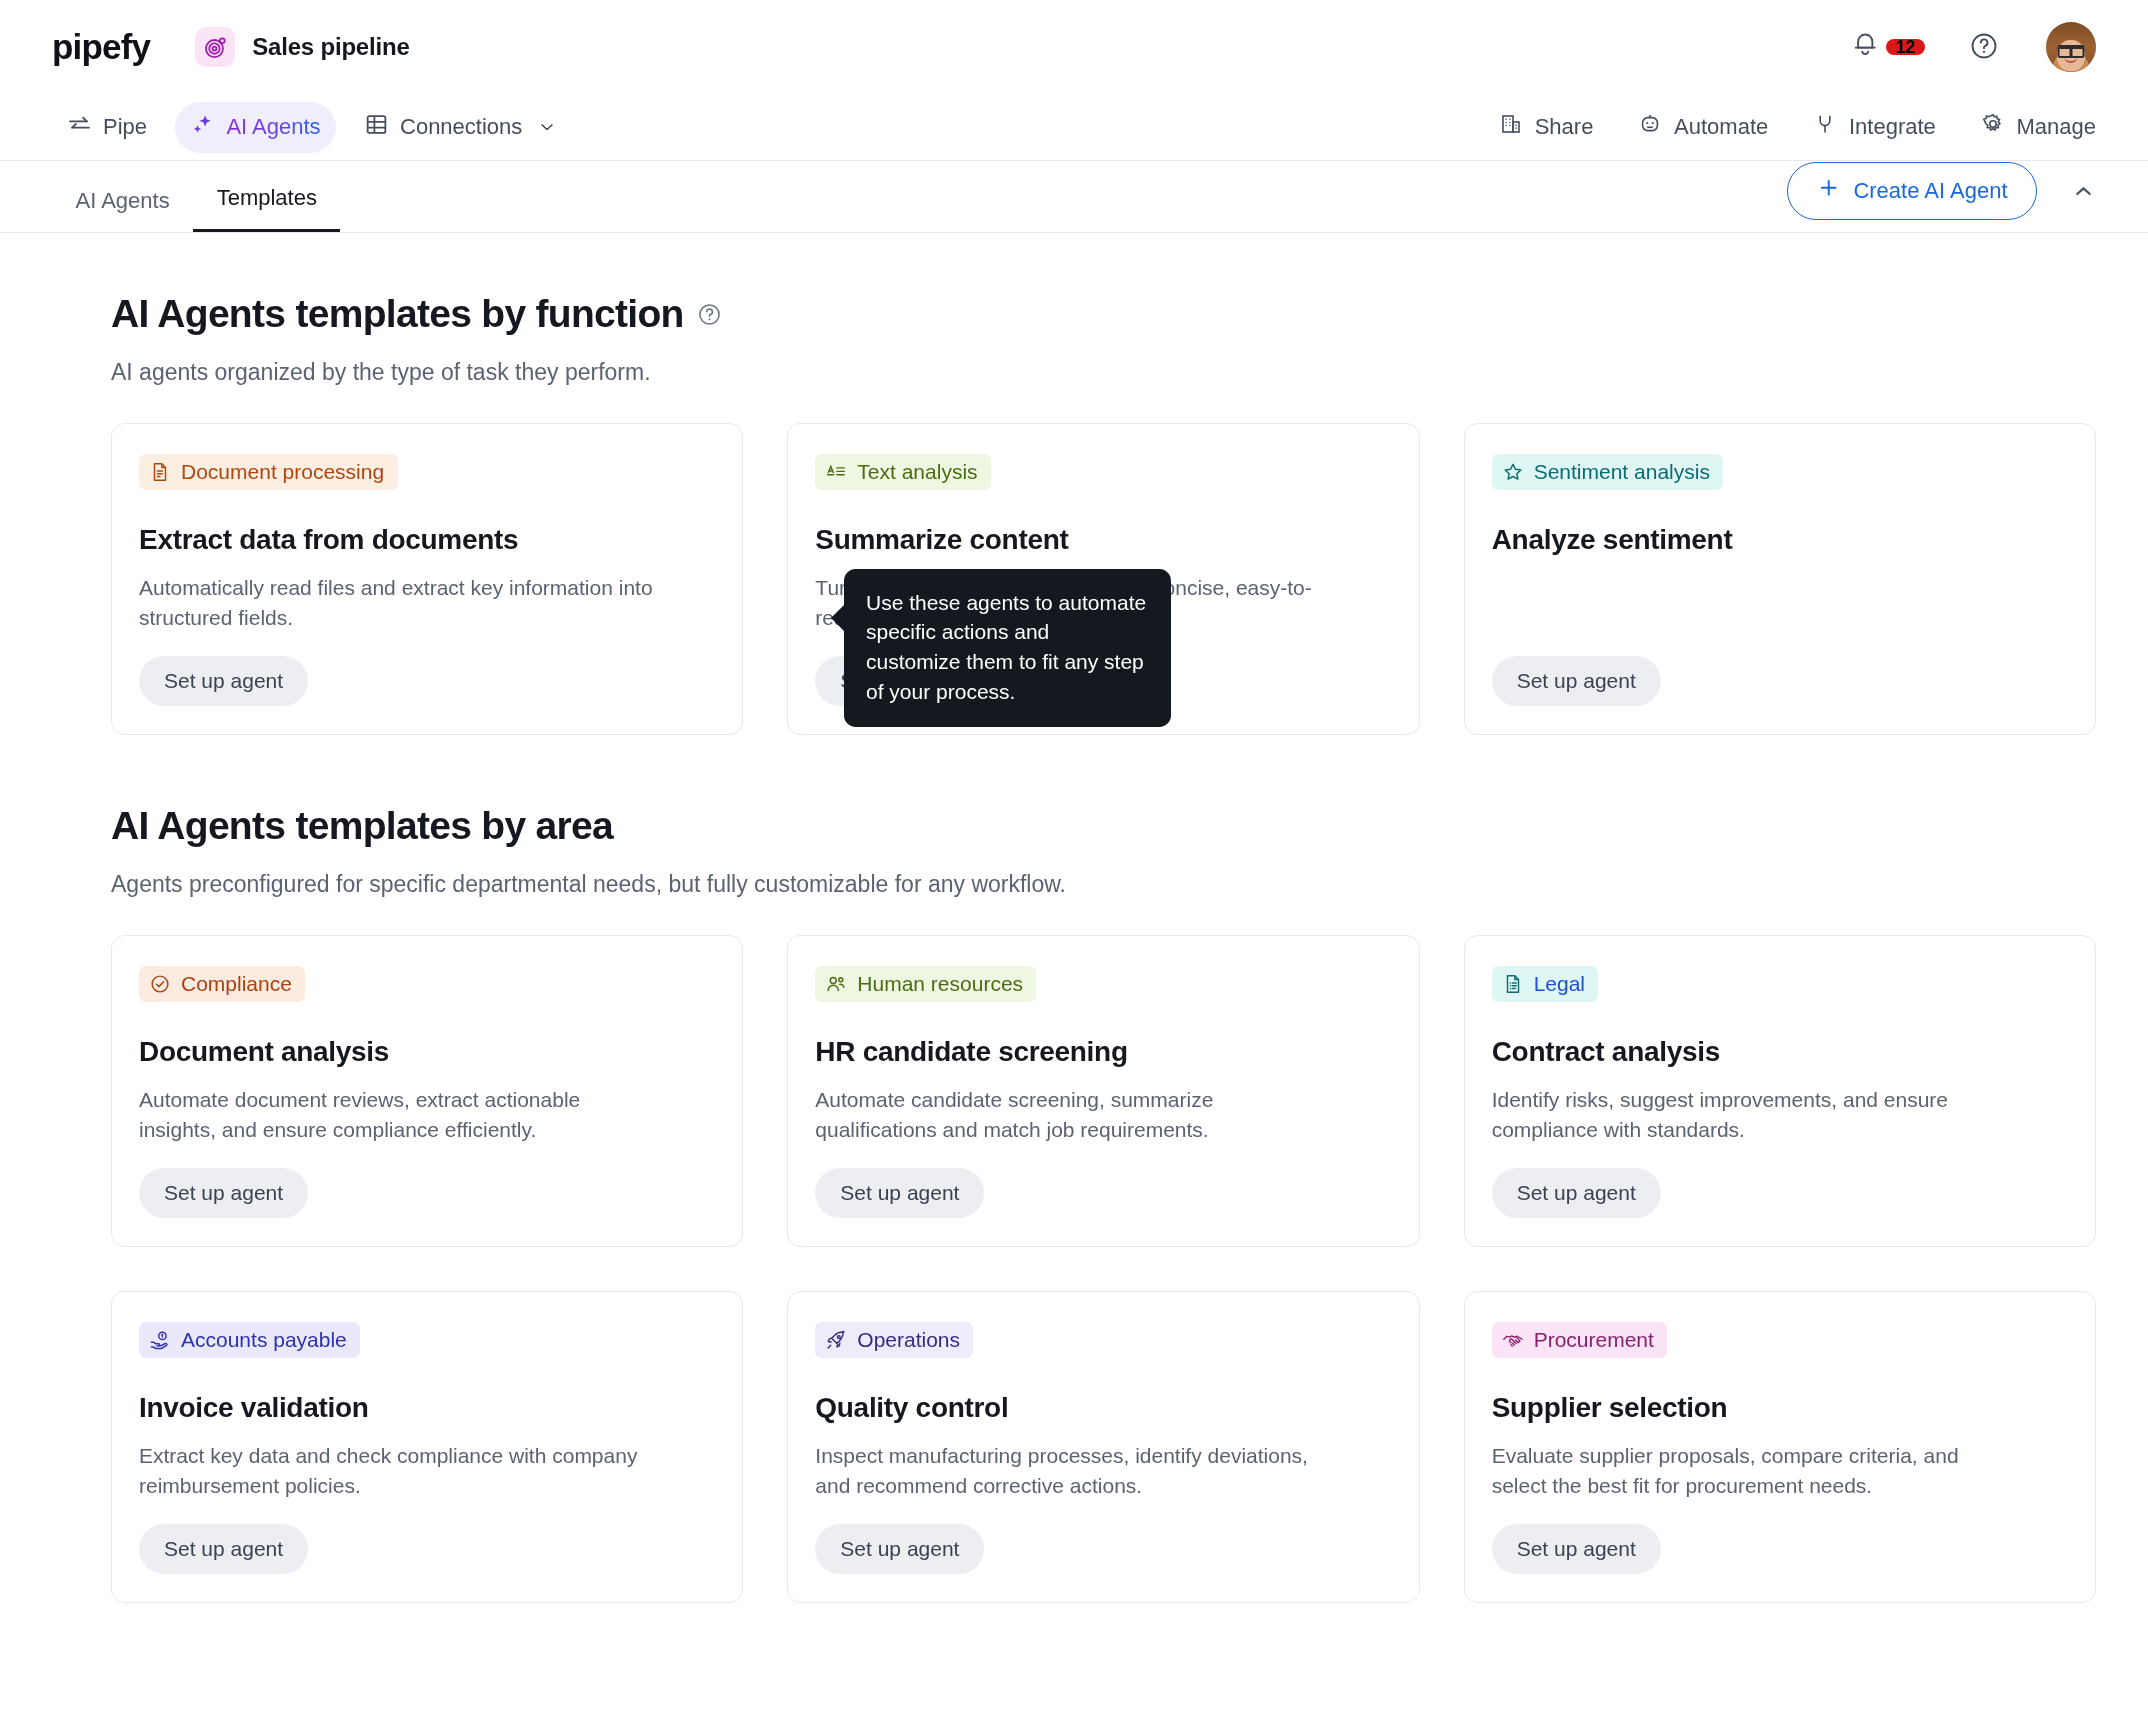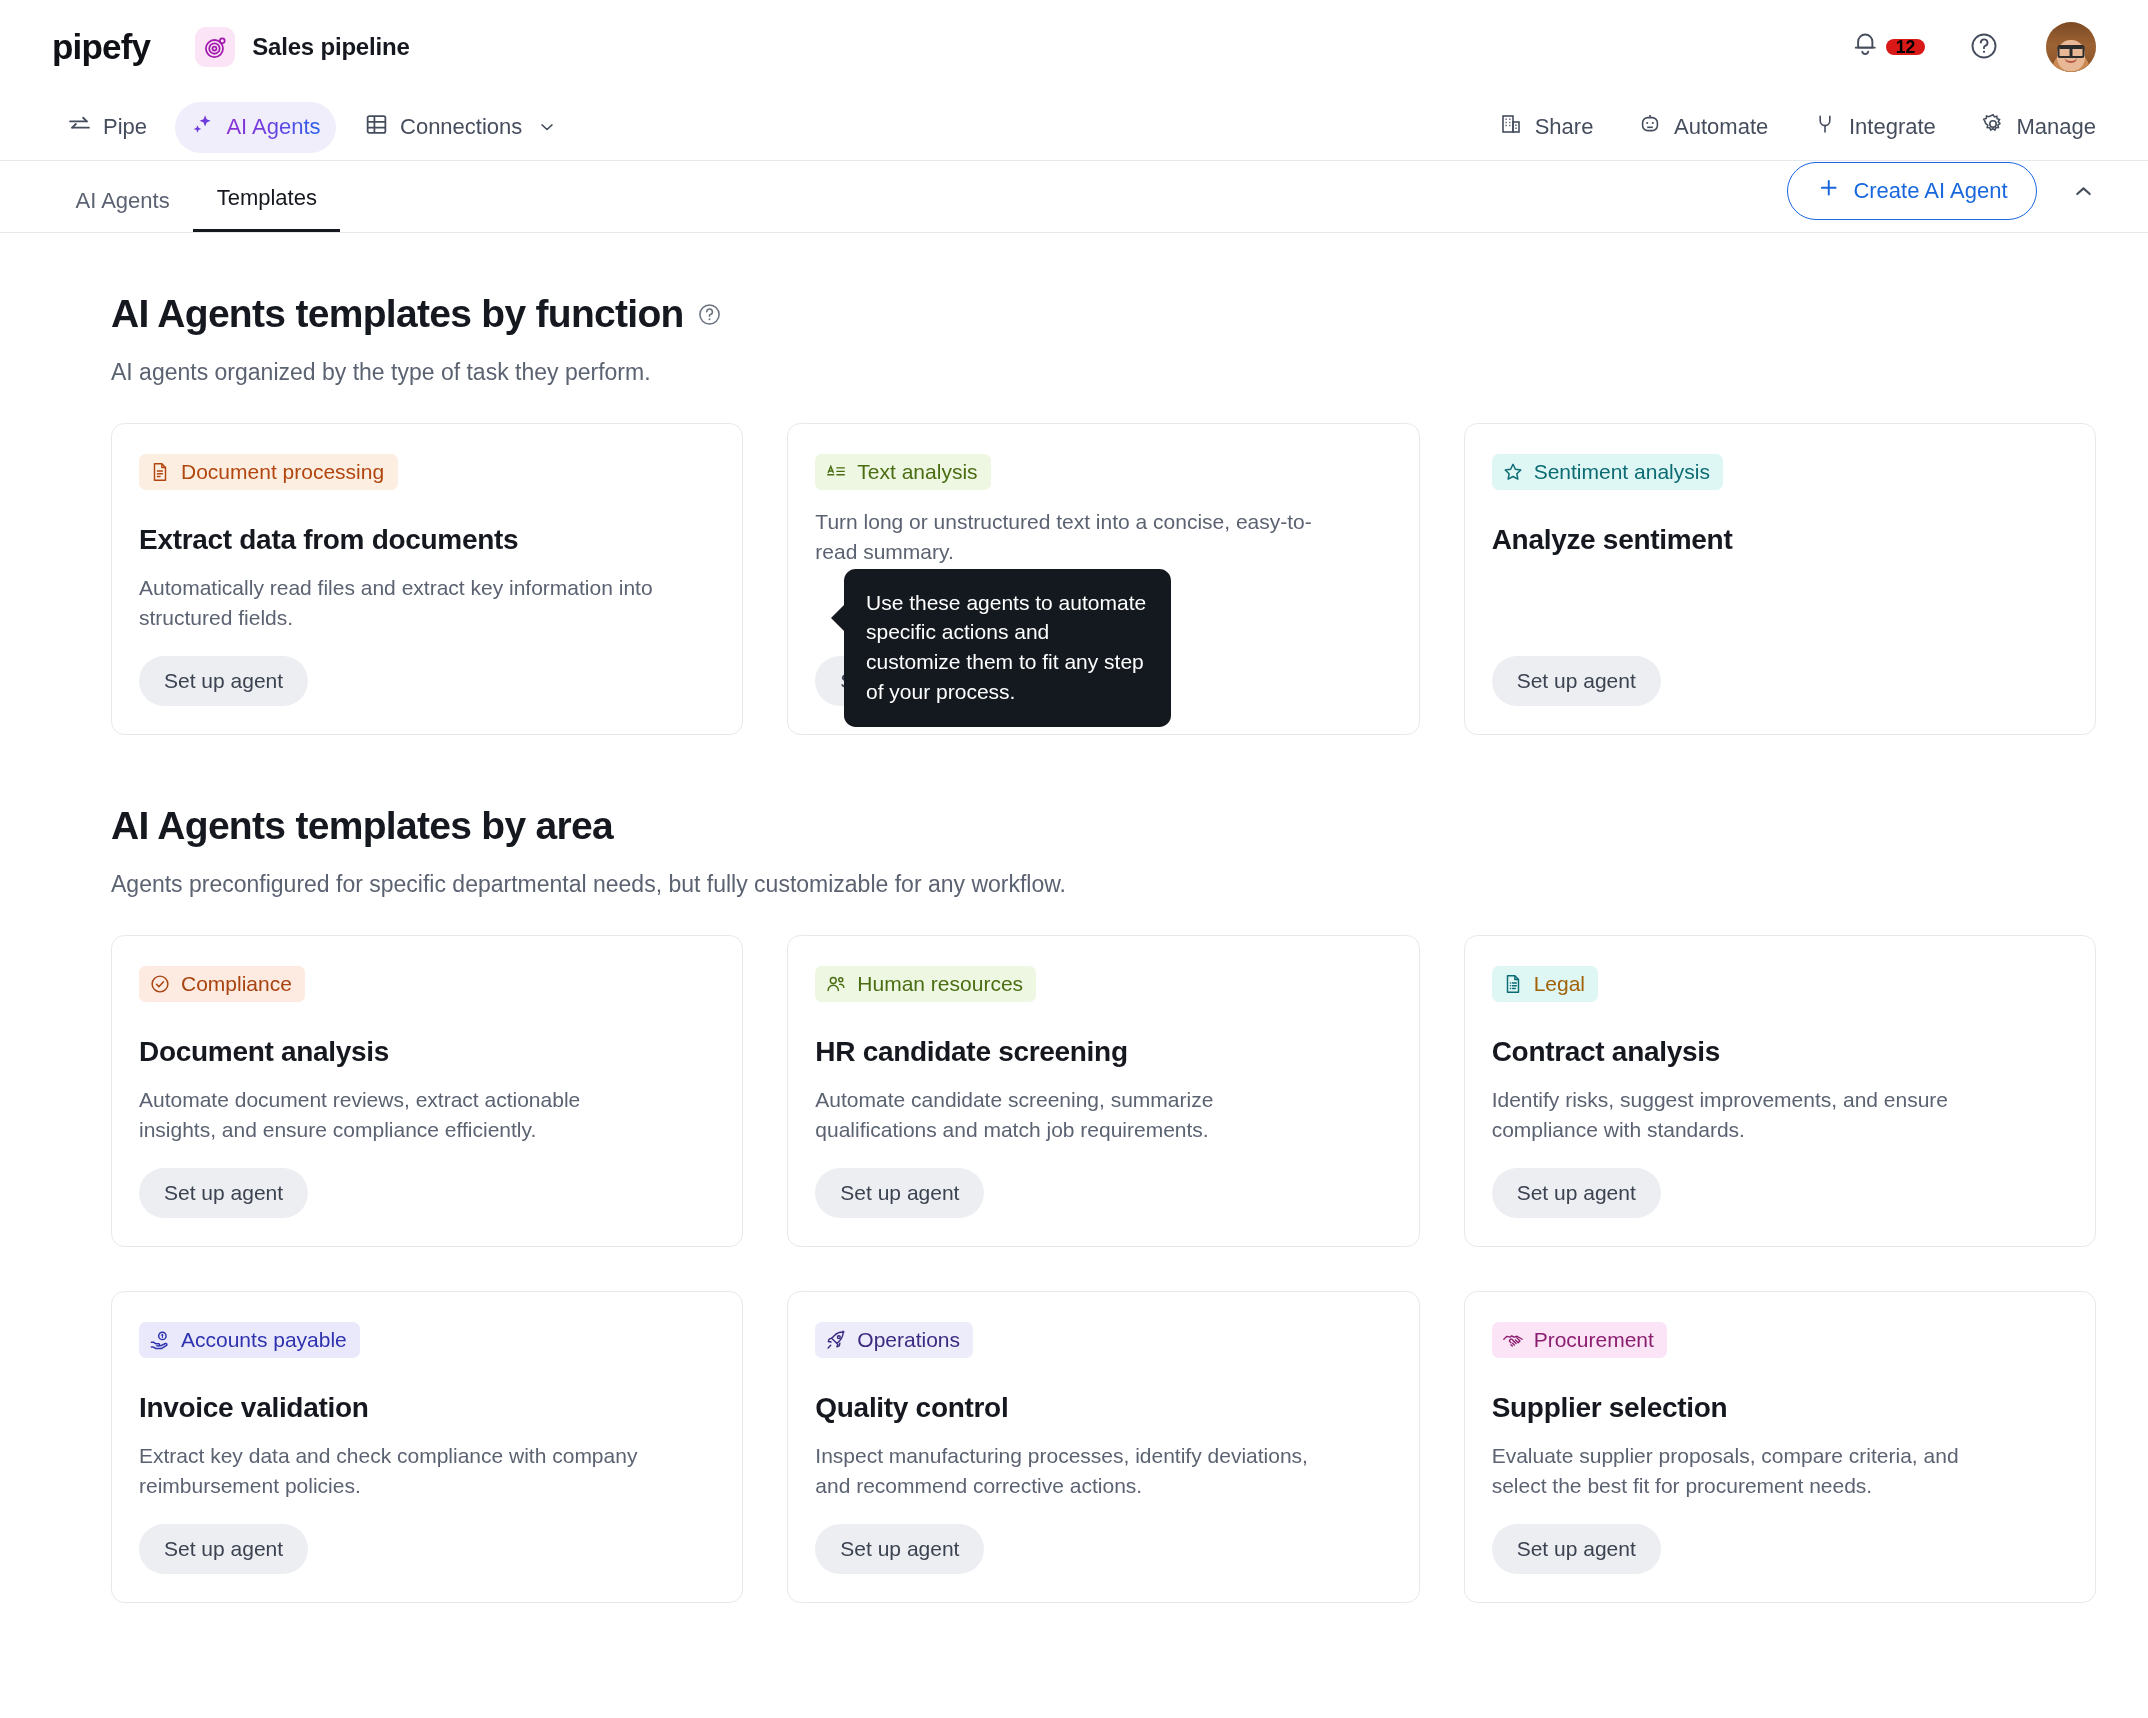--- a/index.html
+++ b/index.html
@@ -439,20 +439,21 @@
           <span style="display:flex;">
             <svg width="22" height="22" viewBox="0 0 24 24" fill="none" stroke="#4a6d12" stroke-width="1.6" stroke-linecap="round">
               <path d="M3 15h6.5"></path>
                 <path d="M3.6 12.6 6.3 6l2.7 6.6"></path>
                 <path d="M4.6 10.8h3.4"></path>
               <path d="M13 7.5h8M13 11.3h8M13 15h8"></path>
             </svg>
           </span>
           <span>Text analysis</span>
         </span>
+        <div class="card-title">Summarize content</div>
         <div class="card-desc">Turn long or unstructured text into a concise, easy-to-read summary.</div>
         <button class="setup-btn">Set up agent</button>
       </div>
 
       <div class="card">
         <span class="chip" style="background:#def7f5;color:#0c6b72;">
           <span style="display:flex;">
             <svg width="22" height="22" viewBox="0 0 24 24" fill="none" stroke="#0c6b72" stroke-width="1.6" stroke-linejoin="round">
               <path d="M12 3.6l2.6 5.4 5.9.8-4.3 4.1 1.1 5.8L12 16.9 6.7 19.7l1.1-5.8L3.5 9.8l5.9-.8z"></path>
             </svg>
@@ -499,21 +500,21 @@
             </svg>
           </span>
           <span>Human resources</span>
         </span>
         <div class="card-title">HR candidate screening</div>
         <div class="card-desc">Automate candidate screening, summarize qualifications and match job requirements.</div>
         <button class="setup-btn">Set up agent</button>
       </div>
 
       <div class="card">
-        <span class="chip" style="background:#def7f5;color:#a16207;">
+        <span class="chip" style="background:#def7f5;color:#1d4ed8;">
           <span style="display:flex;">
             <svg width="22" height="22" viewBox="0 0 24 24" fill="none" stroke="#0c6b72" stroke-width="1.6" stroke-linejoin="round">
               <path d="M6 3h8l4 4v14H6z"></path>
                 <path d="M14 3v4h4"></path>
               <circle cx="9.2" cy="11" r="0.85" fill="#0c6b72" stroke="none"></circle>
                 <path d="M11.4 11h4.2" stroke-linecap="round"></path>
               <circle cx="9.2" cy="14" r="0.85" fill="#0c6b72" stroke="none"></circle>
                 <path d="M11.4 14h4.2" stroke-linecap="round"></path>
               <circle cx="9.2" cy="17" r="0.85" fill="#0c6b72" stroke="none"></circle>
                 <path d="M11.4 17h3" stroke-linecap="round"></path>

